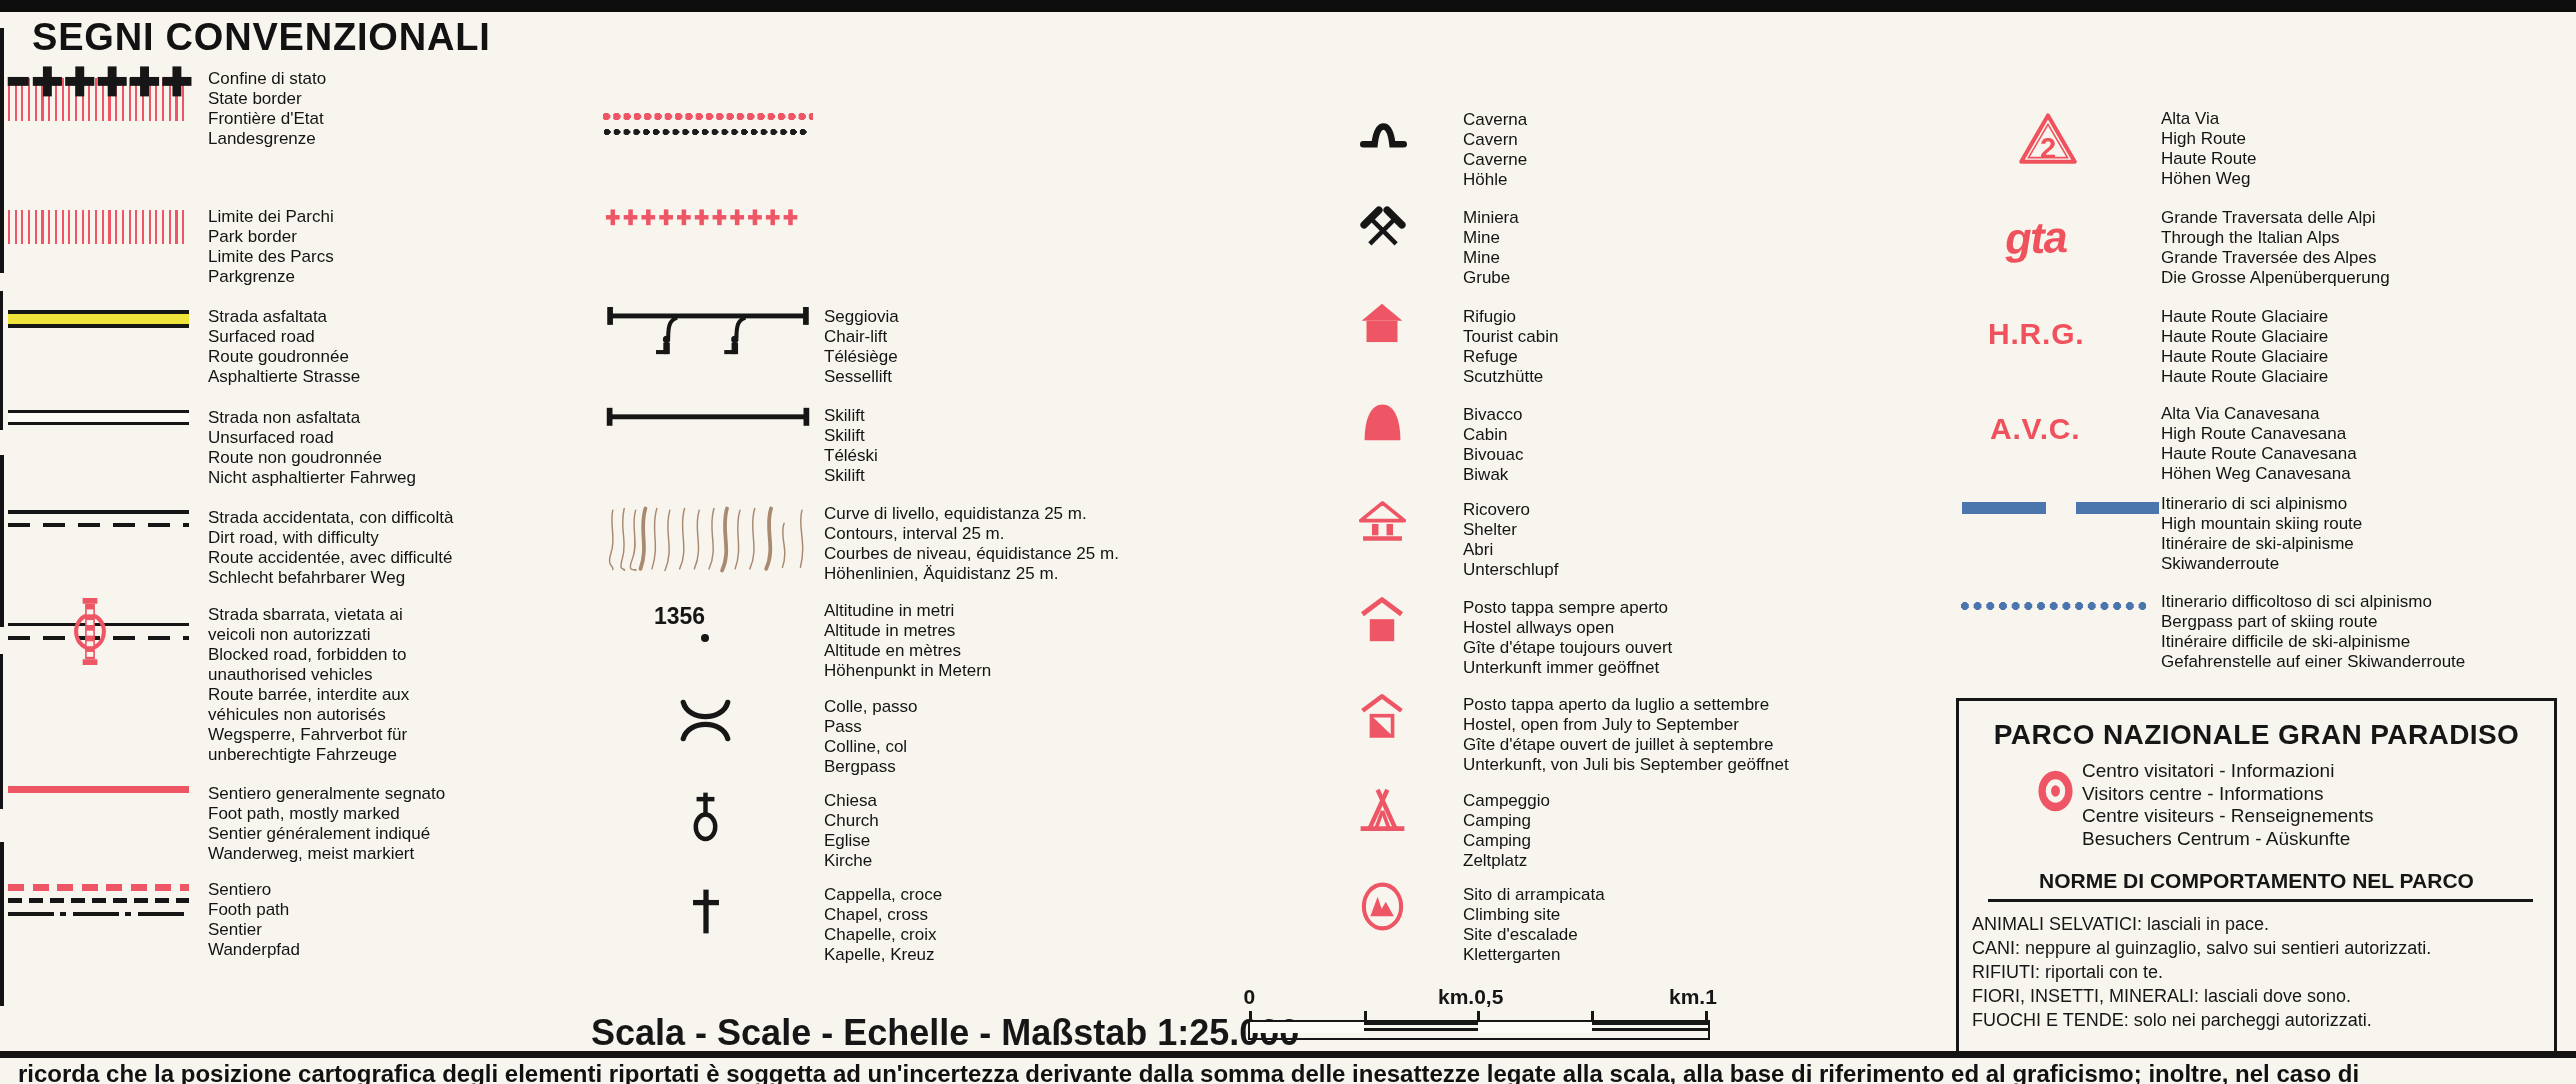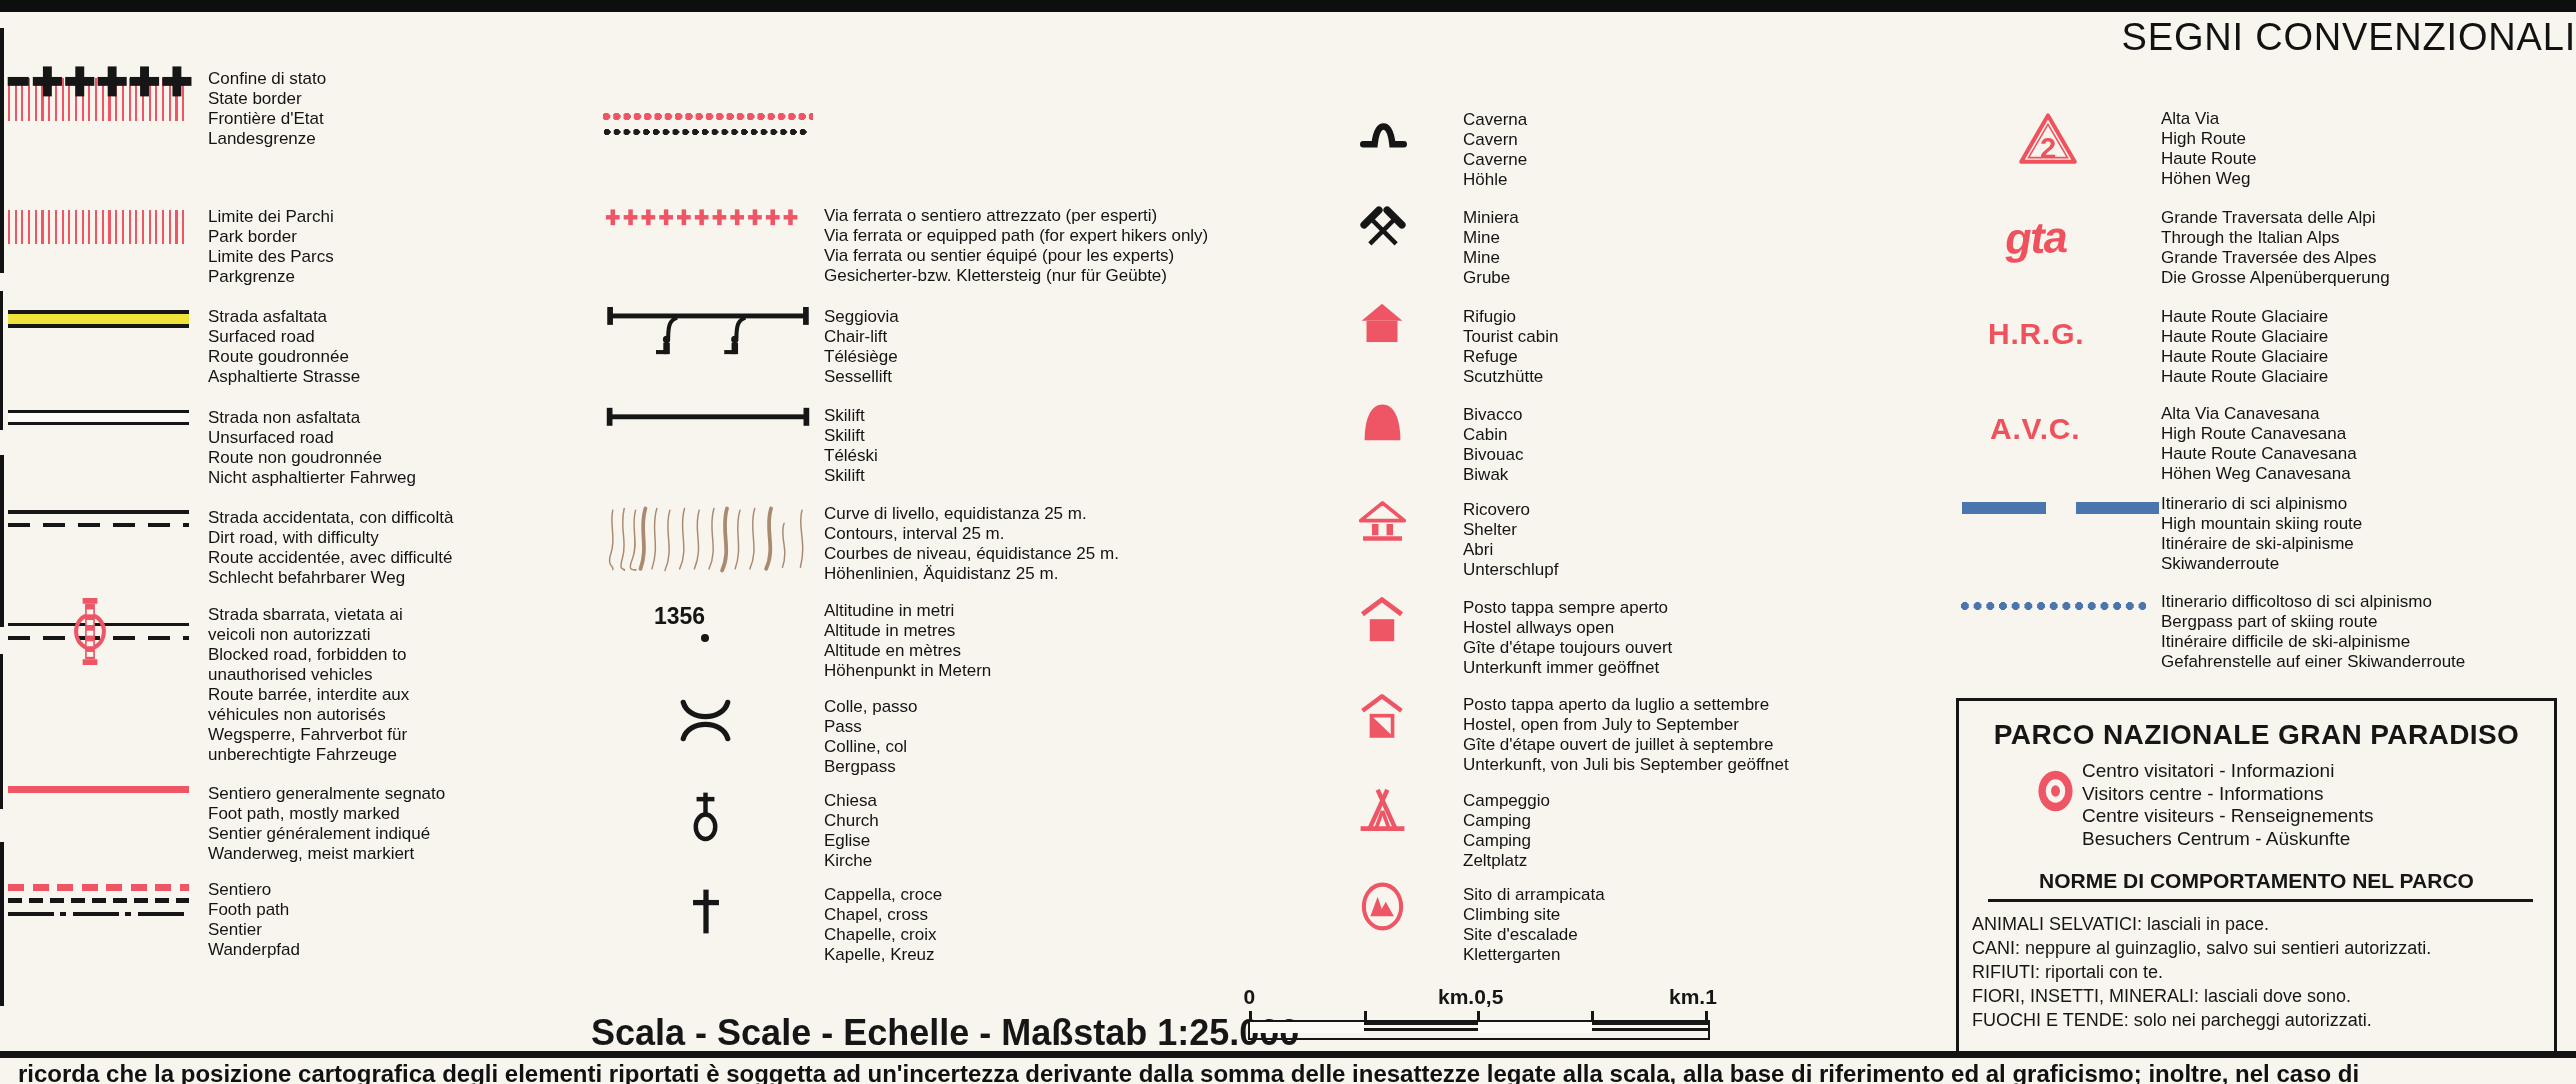--- a/index.html
+++ b/index.html
@@ -3,22 +3,22 @@
 <meta charset="utf-8">
 <style>
   html,body{margin:0;padding:0;background:#d8d4cb;}
   #canvas{
     position:relative;width:2576px;height:1084px;overflow:hidden;
     background:#f8f5ee;
     font-family:"Liberation Sans","DejaVu Sans",sans-serif;
     color:#161616;
   }
   .title{
-    position:absolute;left:0;right:0;top:16.4px;text-align:right;
-    font-size:38px;font-weight:normal;letter-spacing:0.8px;color:#121212;padding-left:32px;
+    position:absolute;left:0;right:0;top:16.4px;text-align:left;
+    font-size:38px;font-weight:bold;letter-spacing:0.8px;color:#121212;padding-left:32px;
   }
   .lines{position:absolute;font-size:17px;line-height:20px;color:#141414;}
   .lines .ln{white-space:nowrap;}
   .sym{position:absolute;}
   
   .red-hatch{background:repeating-linear-gradient(90deg,#ee5666 0 2.1px,rgba(0,0,0,0) 2.1px 6.7px);}
   .road{border-top:4.1px solid #161616;border-bottom:4.1px solid #161616;}
   .road-yellow{background:#efe23a;height:9.8px;}
   .road-white{background:#fcfbf6;height:9px;border-top-width:3.3px;border-bottom-width:3.3px;}
   .solidline{background:#161616;}
@@ -191,26 +191,20 @@
       <rect x="156" y="10" width="17" height="5.5"></rect>
         <rect x="161.7" y="3" width="5.6" height="19.5"></rect>
       <rect x="178" y="10" width="17" height="5.5"></rect>
         <rect x="183.7" y="3" width="5.6" height="19.5"></rect>
       <rect x="200" y="10" width="17" height="5.5"></rect>
         <rect x="205.7" y="3" width="5.6" height="19.5"></rect>
       <rect x="222" y="10" width="17" height="5.5"></rect>
         <rect x="227.7" y="3" width="5.6" height="19.5"></rect>
     </g>
   </svg>
-  <div class="lines" style="left:824px;top:206px">
-      <div class="ln">Via ferrata o sentiero attrezzato (per esperti)</div>
-      <div class="ln">Via ferrata or equipped path (for expert hikers only)</div>
-      <div class="ln">Via ferrata ou sentier équipé (pour les experts)</div>
-      <div class="ln">Gesicherter-bzw. Klettersteig (nur für Geübte)</div>
-    </div>
 
   <svg class="sym" style="left:605px;top:307px" width="206" height="52" viewBox="0 0 252 64">
     <rect x="6" y="8" width="240" height="6" fill="#161616"></rect>
     <rect x="2" y="0" width="7" height="22" fill="#161616"></rect>
     <rect x="243" y="0" width="7" height="22" fill="#161616"></rect>
     <g stroke="#161616" fill="#161616">
       <path d="M88,13 c-9,3 -11,10 -11,25" stroke-width="5" fill="none"></path>
       <circle cx="75" cy="40" r="4.5" stroke="none"></circle>
       <rect x="71" y="44" width="8" height="14" stroke="none"></rect>
       <rect x="62" y="53" width="14" height="5" stroke="none"></rect>

